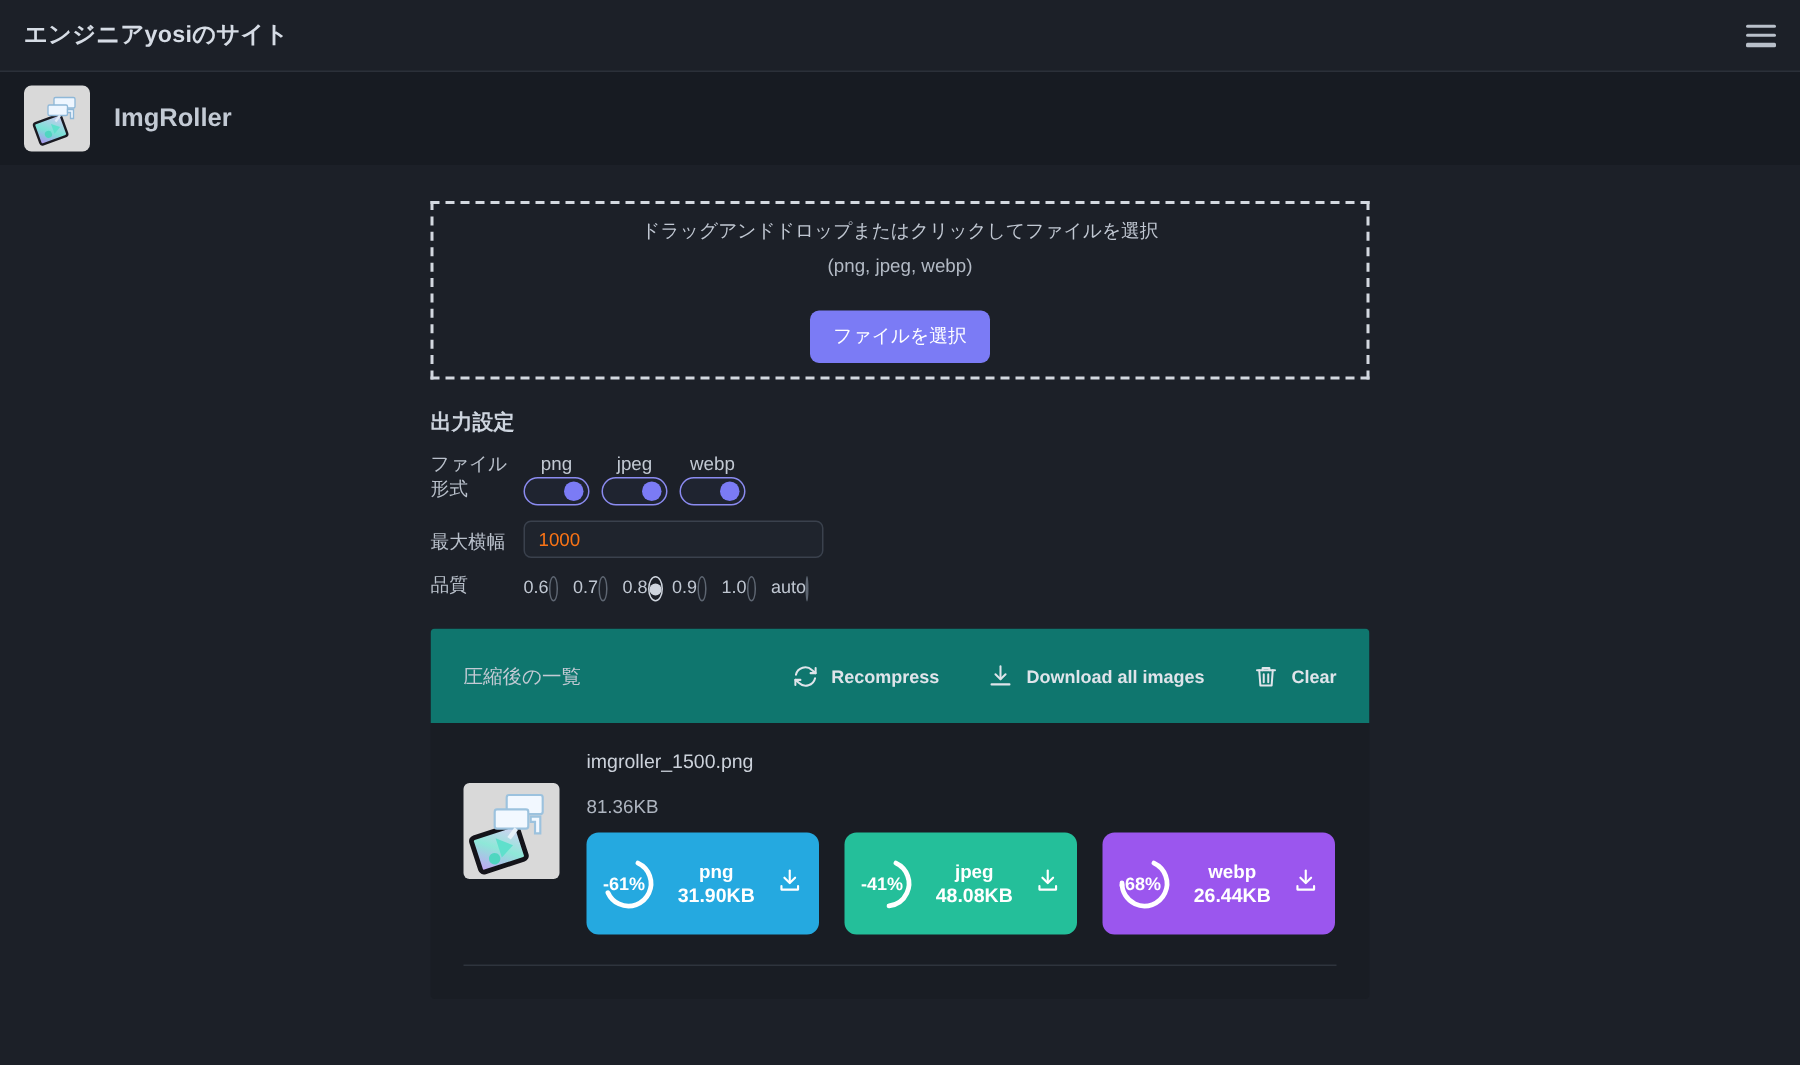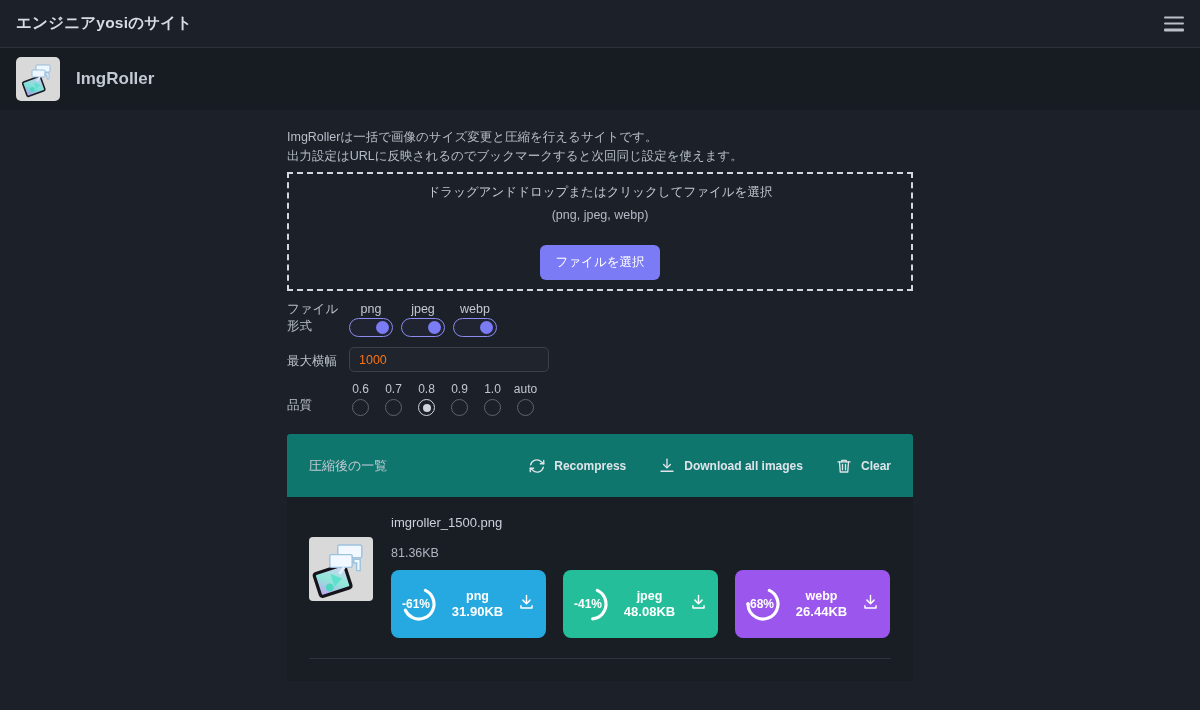--- a/index.html
+++ b/index.html
@@ -191,21 +191,21 @@
     font-size: 12.5px;
     font-family: inherit;
     padding: 0 9px;
     outline: none;
   }
 
   .quality-group { display: flex; gap: 10px; }
   .q-item {
     width: 23px;
     display: flex;
-    flex-direction: column;
+    flex-direction: row;
     align-items: center;
     cursor: pointer;
   }
   .q-cap {
     font-size: 12px;
     color: #c0c7d2;
     margin-bottom: 3px;
     white-space: nowrap;
   }
   .radio {
@@ -376,31 +376,28 @@
       </g>
       <path d="M22 18 l-3 4" stroke="#dfeaf5" stroke-width="1.6" fill="none"></path>
     </svg>
   </div>
   <div class="app-name">ImgRoller</div>
 </div>
 
 <div class="main">
   <div class="content">
 
-    <div class="desc">
-      <div>ImgRollerは一括で画像のサイズ変更と圧縮を行えるサイトです。</div>
-      <div>出力設定はURLに反映されるのでブックマークすると次回同じ設定を使えます。</div>
-    </div>
 
     <div class="dropzone">
       <div class="dz-main">ドラッグアンドドロップまたはクリックしてファイルを選択</div>
       <div class="dz-sub">(png, jpeg, webp)</div>
       <button class="dz-btn">ファイルを選択</button>
     </div>
 
+    <div class="settings-title">出力設定</div>
 
     <div class="row">
       <div class="row-label">ファイル形式</div>
       <div class="toggle-group">
 
         <div class="toggle-item">
           <div class="toggle-cap">png</div>
           <div class="switch">
             <div class="knob"></div>
           </div>

